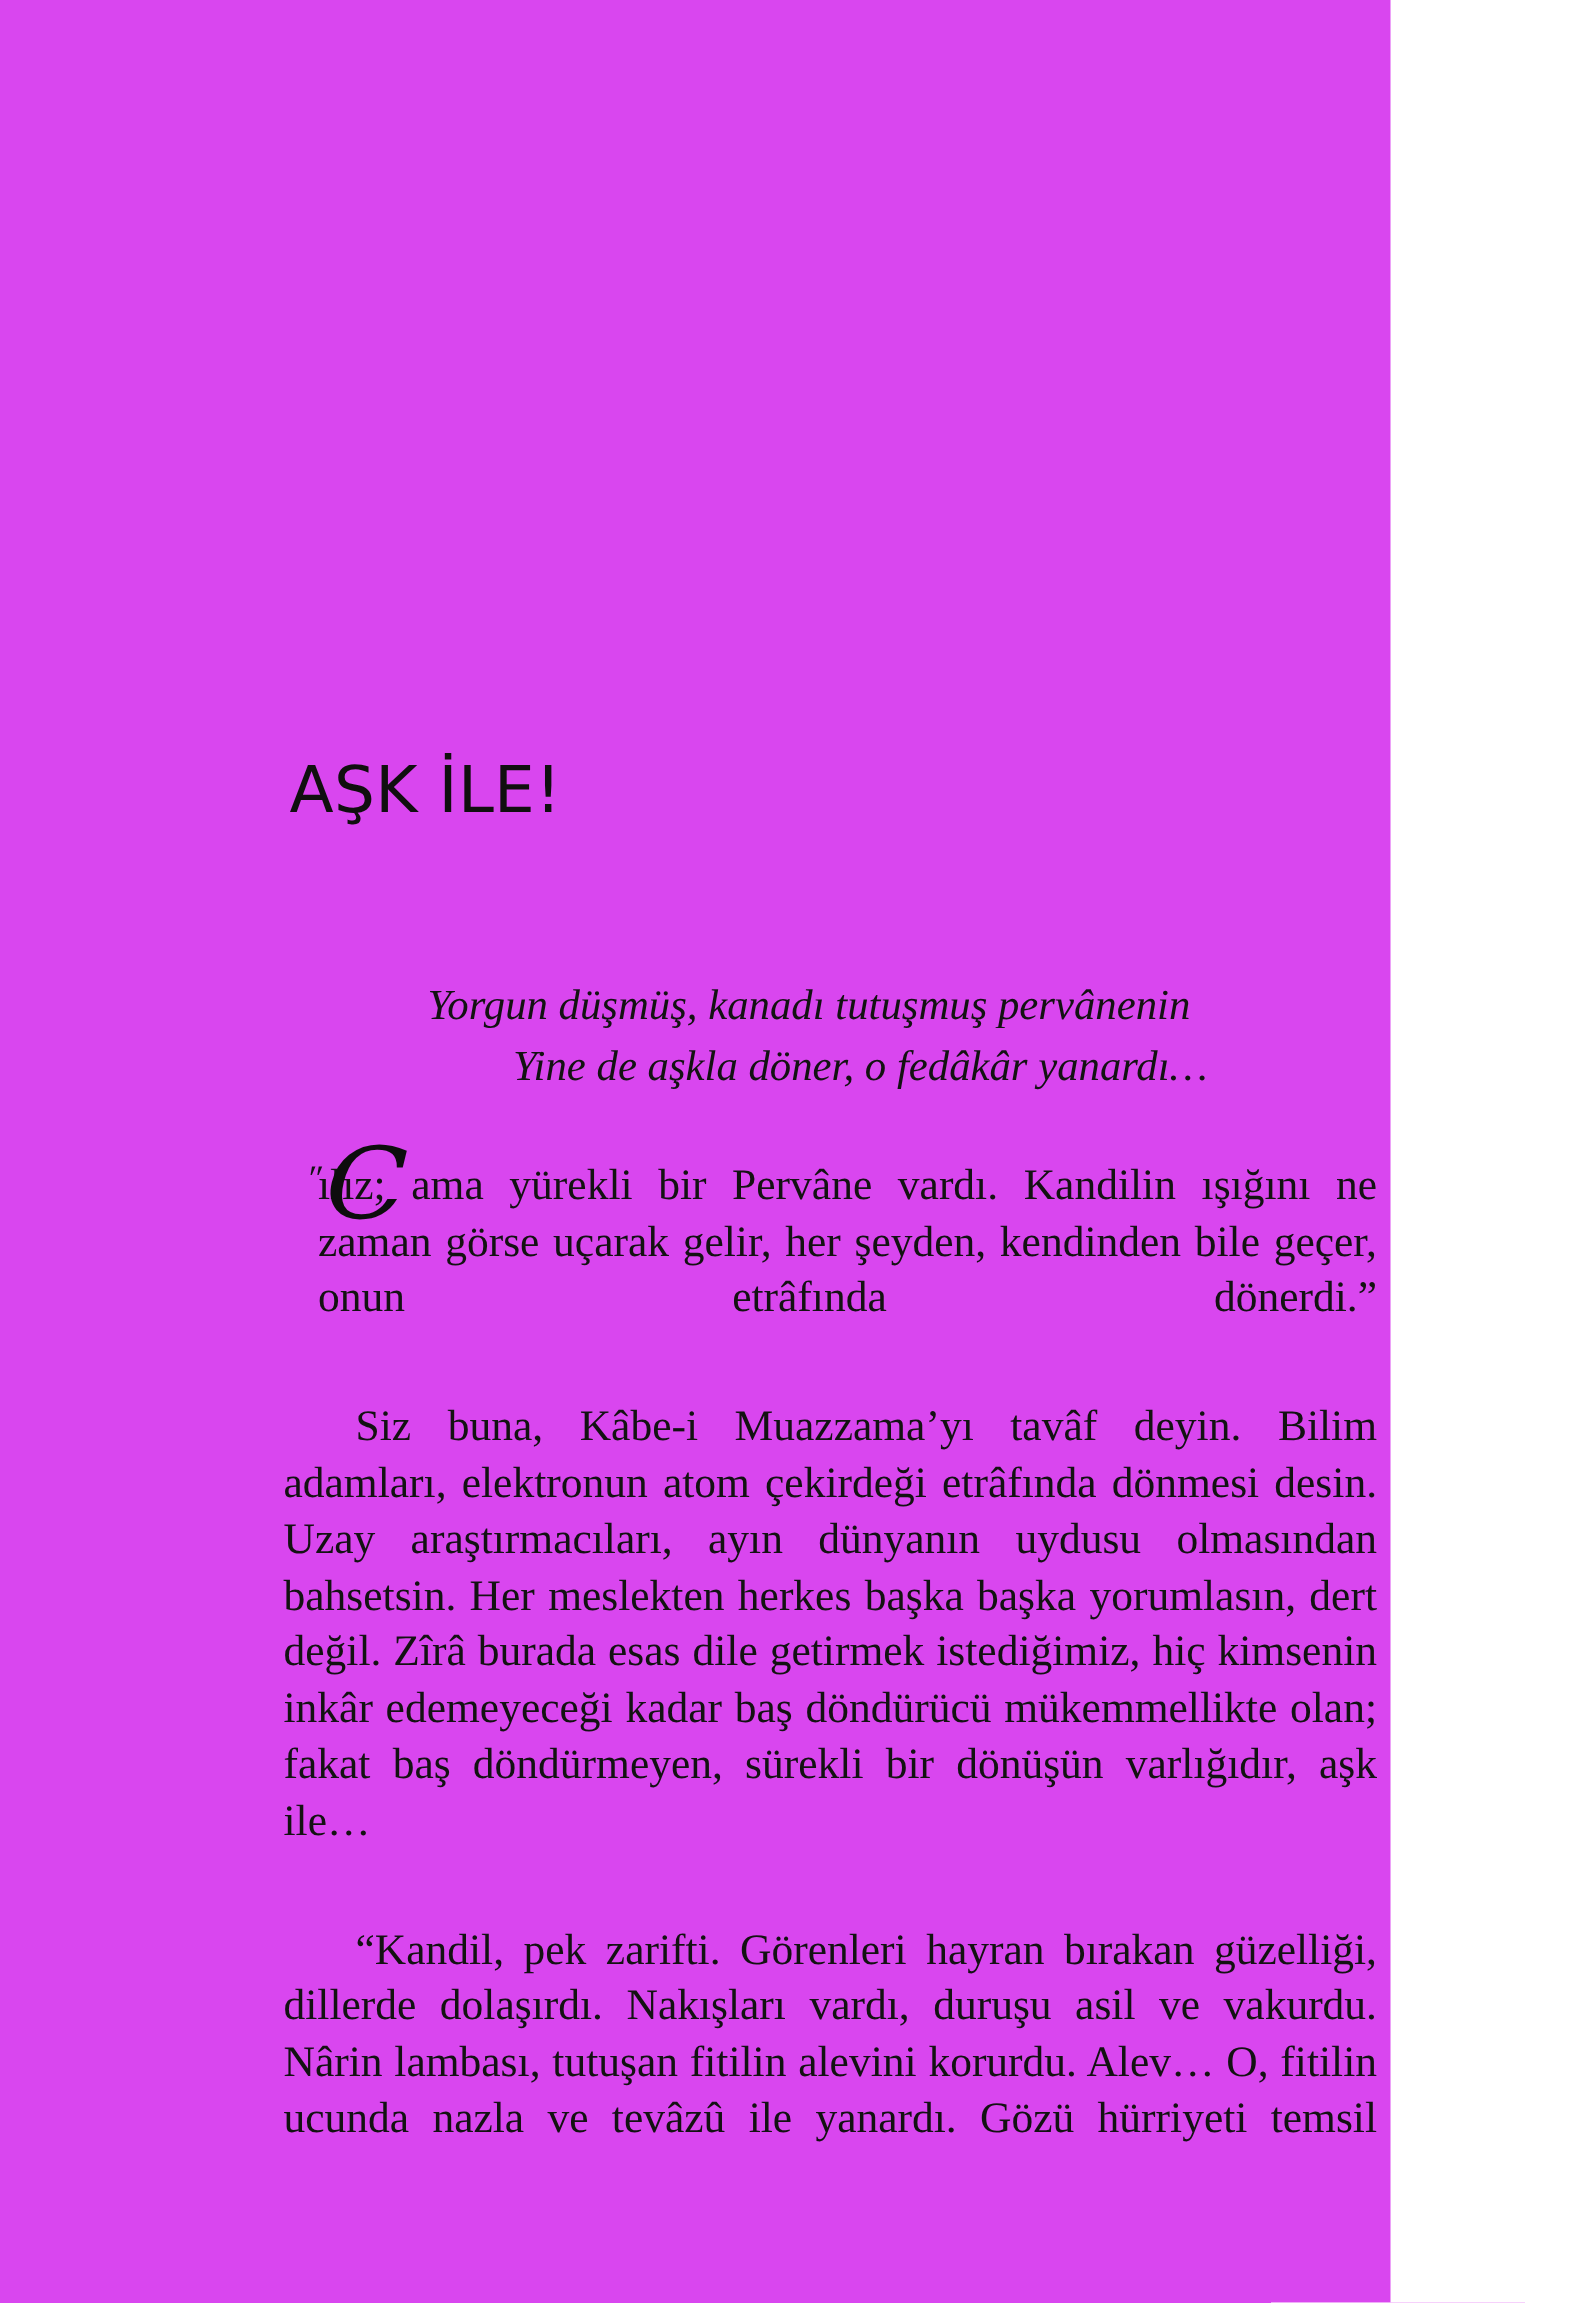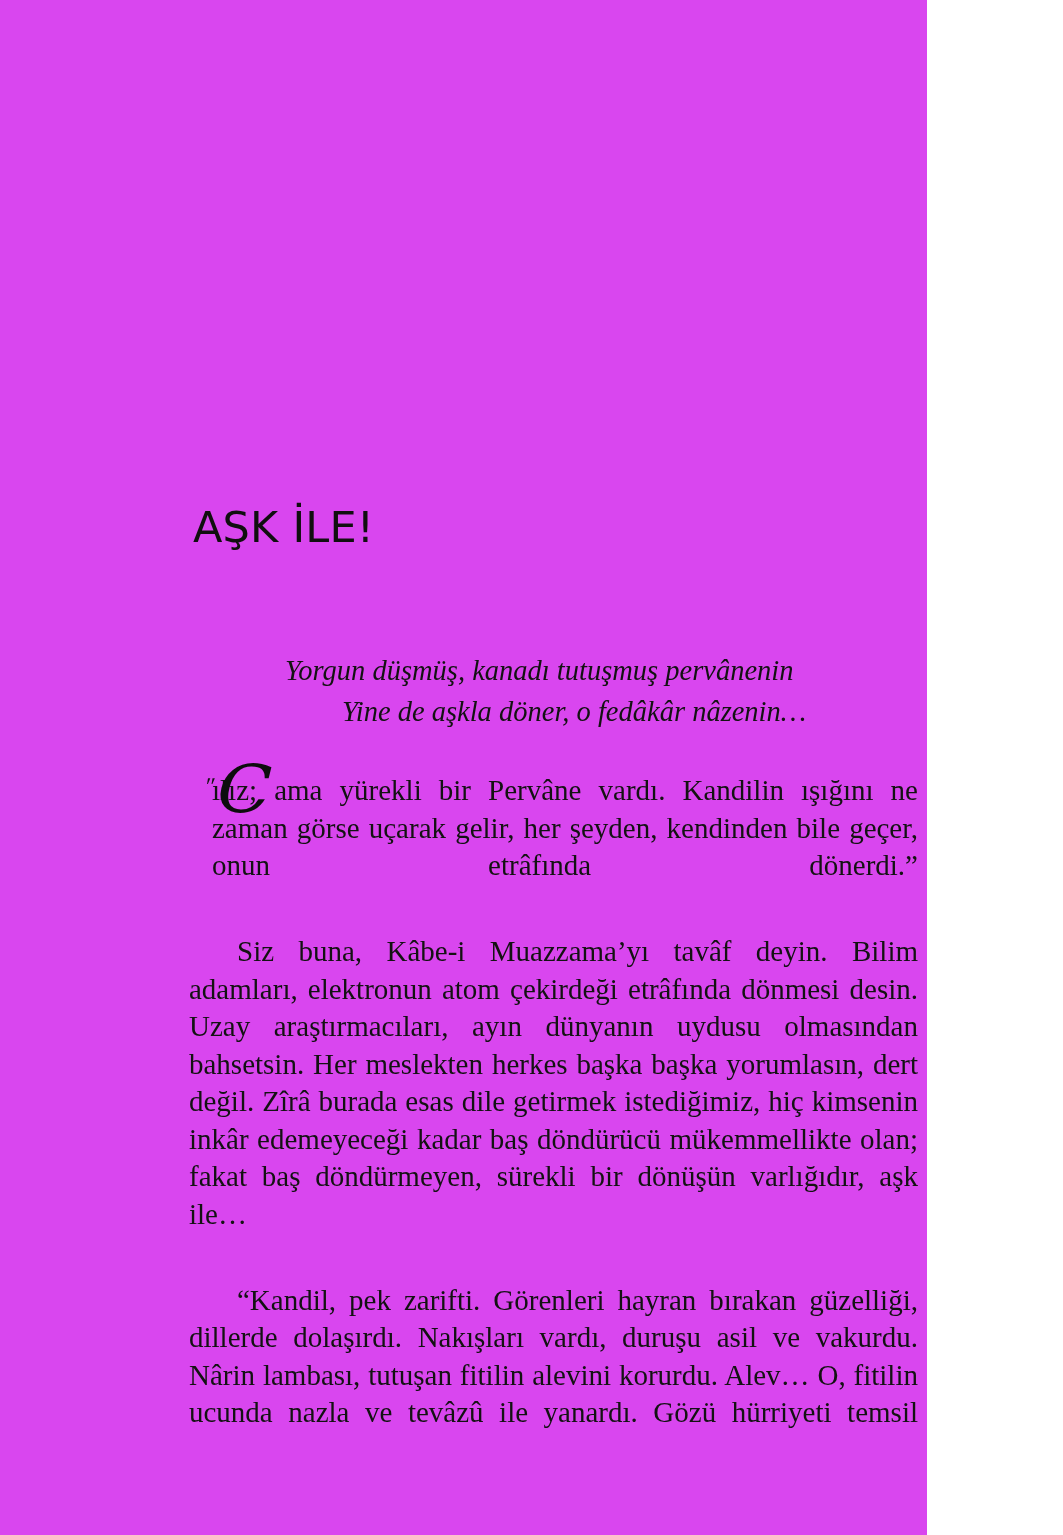--- a/index.html
+++ b/index.html
@@ -118,21 +118,21 @@
 </style>
 </head>
 <body>
 
 <div class="page">
 
   <h1 class="chapter-title">AŞK İLE!</h1>
 
   <div class="epigraph">
     <span class="vline vline-1">Yorgun düşmüş, kanadı tutuşmuş pervânenin</span>
-    <span class="vline vline-2">Yine de aşkla döner, o fedâkâr nâzenin…</span>
+    <span class="vline vline-2">Yine de aşkla döner, o fedâkâr yanardı…</span>
   </div>
 
   <div class="body-text">
 
     <p class="opening">
       <span class="open-quote">″</span>
       <span class="dropcap">C</span>
       <span>ılız; ama yürekli bir Pervâne vardı. Kandilin ışığını ne zaman görse uçarak gelir, her şeyden, kendinden bile geçer, onun etrâfında dönerdi.”</span>
     </p>
 

